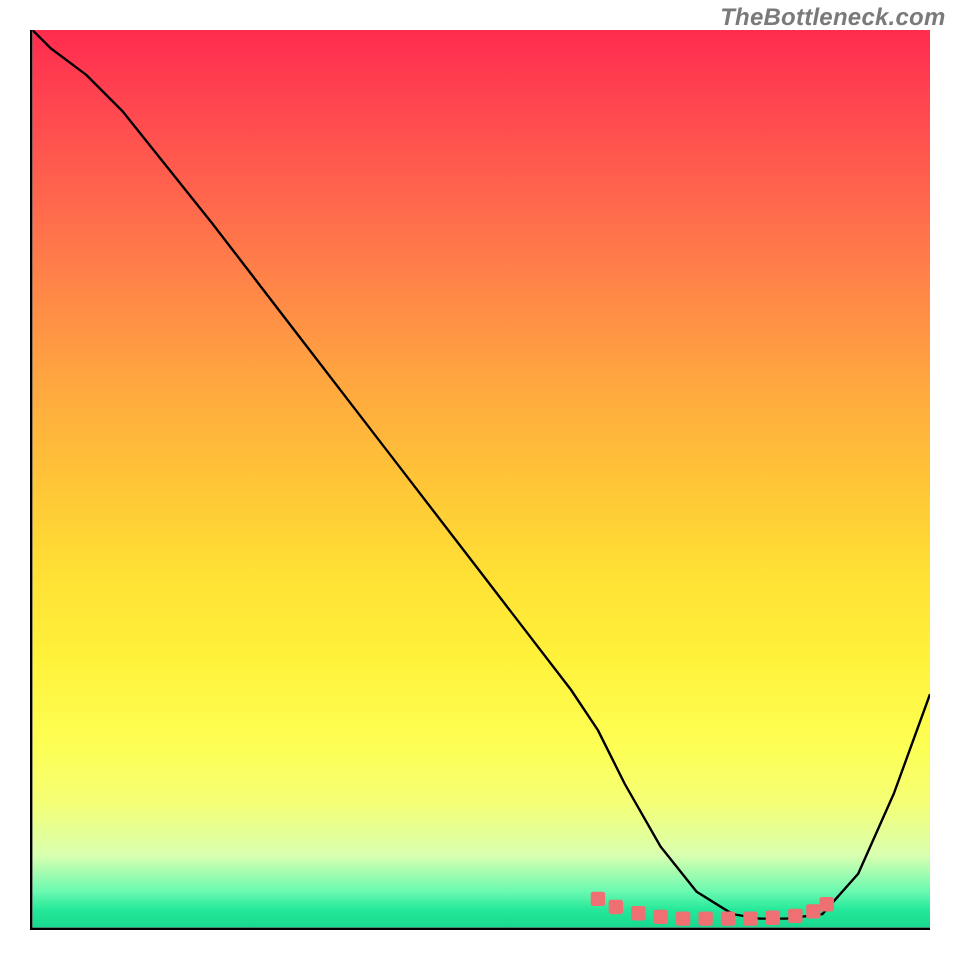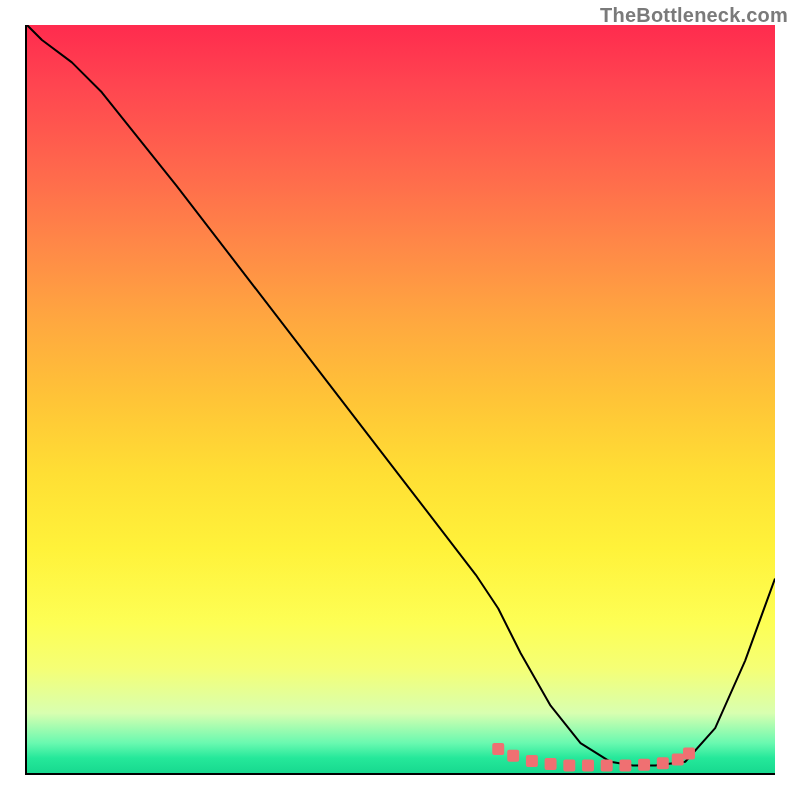--- a/index.html
+++ b/index.html
@@ -43,20 +43,21 @@
   }
   .watermark {
     position: absolute;
     top: 4px;
     right: 12px;
     font-family: Arial, Helvetica, sans-serif;
     font-size: 20px;
     font-weight: bold;
     color: #7a7a7a;
     letter-spacing: 0.2px;
+    font-style: italic;
   }
 </style>
 </head>
 <body>
 
 <div class="chart-container">
   <div class="plot-area">
     <svg class="curve-layer" viewBox="0 0 750 750" preserveAspectRatio="none">
       <path id="main-curve" fill="none" stroke="#000" stroke-width="2" stroke-linejoin="round" d="M0.00 0.00 L15.00 15.00 L45.00 37.50 L75.00 67.50 L150.00 161.25 L225.00 258.75 L300.00 356.25 L375.00 453.75 L450.00 551.25 L472.50 585.00 L495.00 630.00 L525.00 682.50 L555.00 720.00 L585.00 738.75 L607.50 742.50 L630.00 742.50 L660.00 738.75 L690.00 705.00 L720.00 637.50 L750.00 555.00"></path>
       <g id="marker-group">

